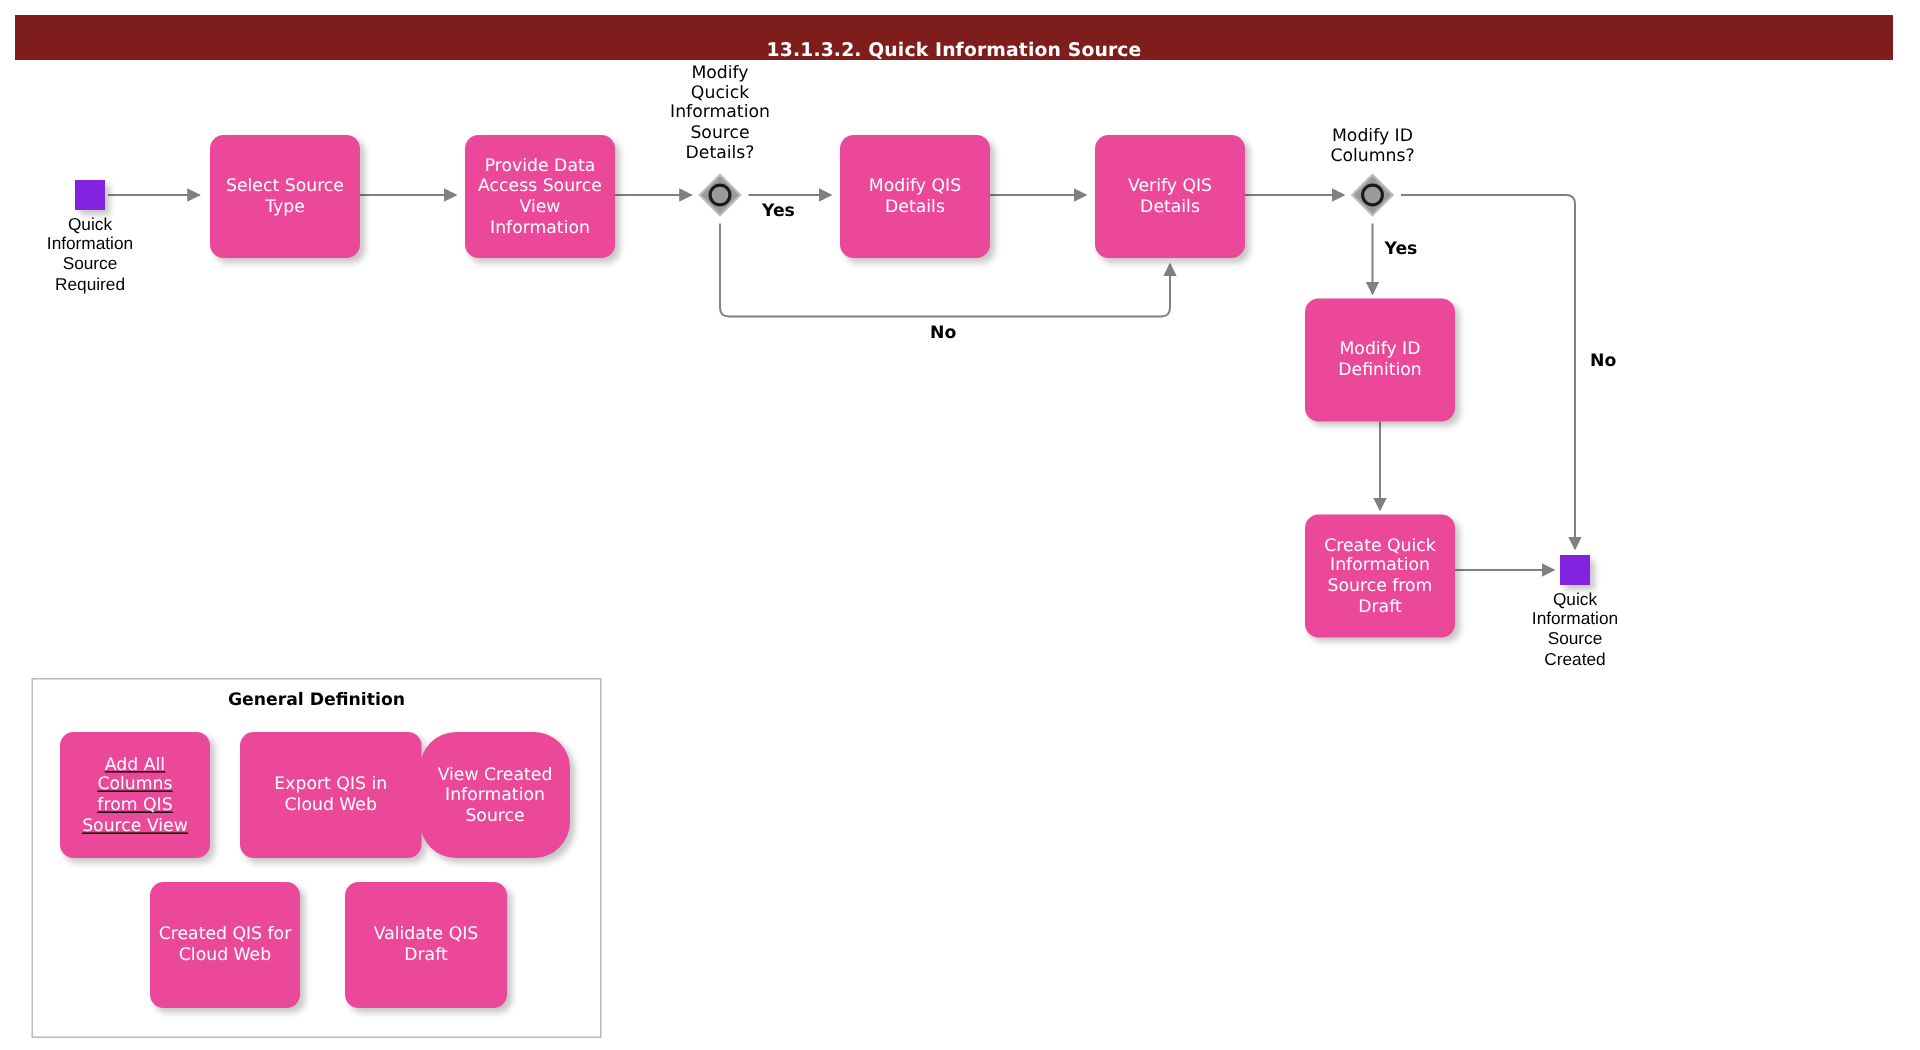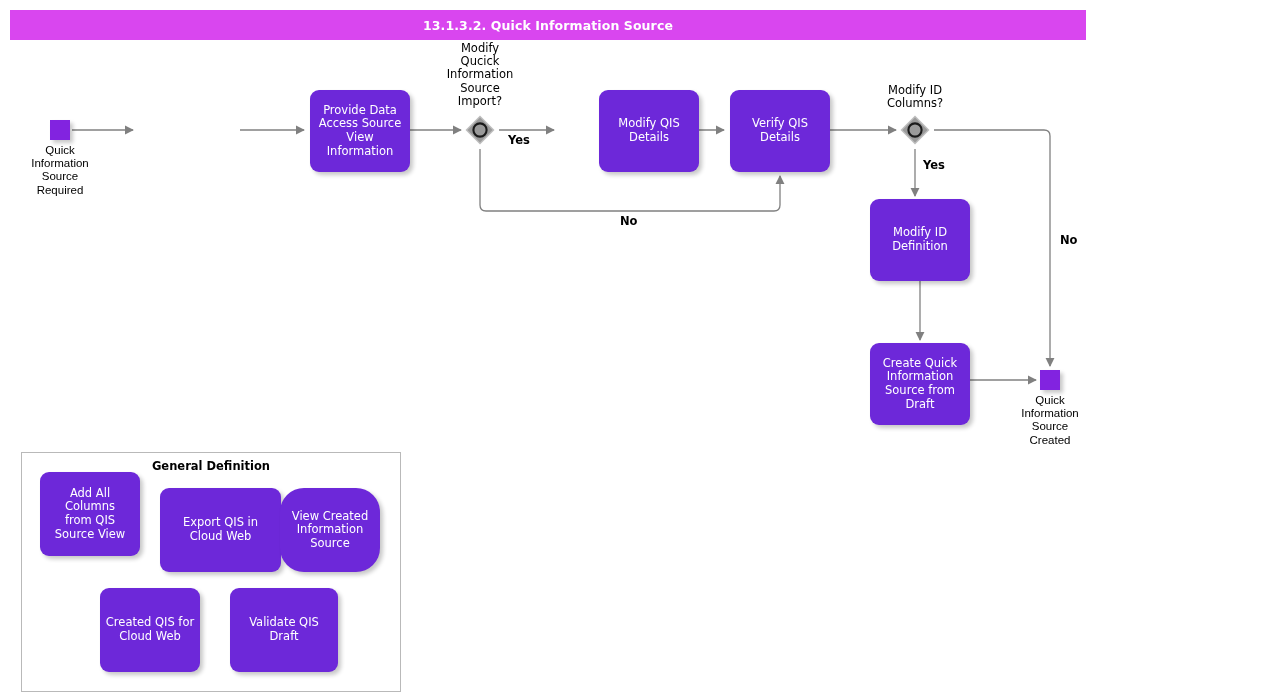--- a/index.html
+++ b/index.html
@@ -19,40 +19,40 @@
     position: absolute;
     left: 0; top: 0;
     width: 1280px;
     height: 700px;
   }
   
   .title-bar {
     position: absolute;
     left: 10px;
     top: 10px;
-    width: 1076px;
+    width: 1252px;
     height: 30px;
-    background: #d946ef;
+    background: #7f1d1d;
     display: flex;
-    align-items: center;
+    align-items: flex-end;
     justify-content: center;
     box-sizing: border-box;
   }
   .title-bar .title-text {
     color: #ffffff;
     font-family: "DejaVu Sans", sans-serif;
     font-size: 12.5px;
     font-weight: bold;
     letter-spacing: 0.1px;
     white-space: nowrap;
   }
   
   .task {
     position: absolute;
-    background: #6d28d9;
+    background: #ec4899;
     border-radius: 9px;
     box-shadow: 3px 3px 4px rgba(0,0,0,0.22);
     display: flex;
     align-items: center;
     justify-content: center;
     text-align: center;
     box-sizing: border-box;
     padding: 2px 4px;
   }
   .task .task-label {
@@ -173,29 +173,33 @@
       <path d="M 934 130 L 1044 130 Q 1050 130 1050 136 L 1050 366"></path>
     </g>
   </svg>
 
   <div class="event" style="left:50px; top:120px;"></div>
   <div class="event-label" style="left:0px; top:144px; width:120px;">Quick
 Information
 Source
 Required</div>
 
+  <div class="task" style="left:140px; top:90px; width:100px; height:82px;">
+    <span class="task-label">Select Source
+Type</span>
+  </div>
 
   <div class="task" style="left:310px; top:90px; width:100px; height:82px;">
     <span class="task-label">Provide Data
 Access Source
 View
 Information</span>
   </div>
 
-  <div class="task" style="left:560px; top:90px; width:100px; height:82px;margin-left:39px;">
+  <div class="task" style="left:560px; top:90px; width:100px; height:82px;">
     <span class="task-label">Modify QIS
 Details</span>
   </div>
 
   <div class="task" style="left:730px; top:90px; width:100px; height:82px;">
     <span class="task-label">Verify QIS
 Details</span>
   </div>
 
   <div class="task" style="left:870px; top:199px; width:100px; height:82px;">
@@ -207,21 +211,21 @@
     <span class="task-label">Create Quick
 Information
 Source from
 Draft</span>
   </div>
 
   <div class="gateway-label" style="left:425px; top:42px; width:110px;">Modify
 Qucick
 Information
 Source
-Import?</div>
+Details?</div>
   <div class="gateway" style="left:463px; top:113px;">
     <svg width="34" height="34" viewBox="0 0 34 34">
       <polygon points="17,2.5 31.5,17 17,31.5 2.5,17" fill="#bdbdbd"></polygon>
       <polygon points="17,4.5 29.5,17 17,29.5 4.5,17" fill="#9a9a9a"></polygon>
       <circle cx="17" cy="17" r="6.6" fill="none" stroke="#1a1a1a" stroke-width="2.1"></circle>
     </svg>
   </div>
 
   <div class="gateway-label" style="left:860px; top:84px; width:110px;">Modify ID
 Columns?</div>
@@ -241,21 +245,21 @@
   <div class="event" style="left:1040px; top:370px;"></div>
   <div class="event-label" style="left:990px; top:394px; width:120px;">Quick
 Information
 Source
 Created</div>
 
   <div class="panel">
     <div class="panel-title">General Definition</div>
   </div>
 
-  <div class="task" style="left:40px; top:472px; width:100px; height:84px;">
+  <div class="task" style="left:40px; top:488px; width:100px; height:84px;text-decoration:underline;">
     <span class="task-label">Add All Columns
 from QIS
 Source View</span>
   </div>
 
   <div class="task" style="left:160px; top:488px; width:121px; height:84px;">
     <span class="task-label">Export QIS in
 Cloud Web</span>
   </div>
 

